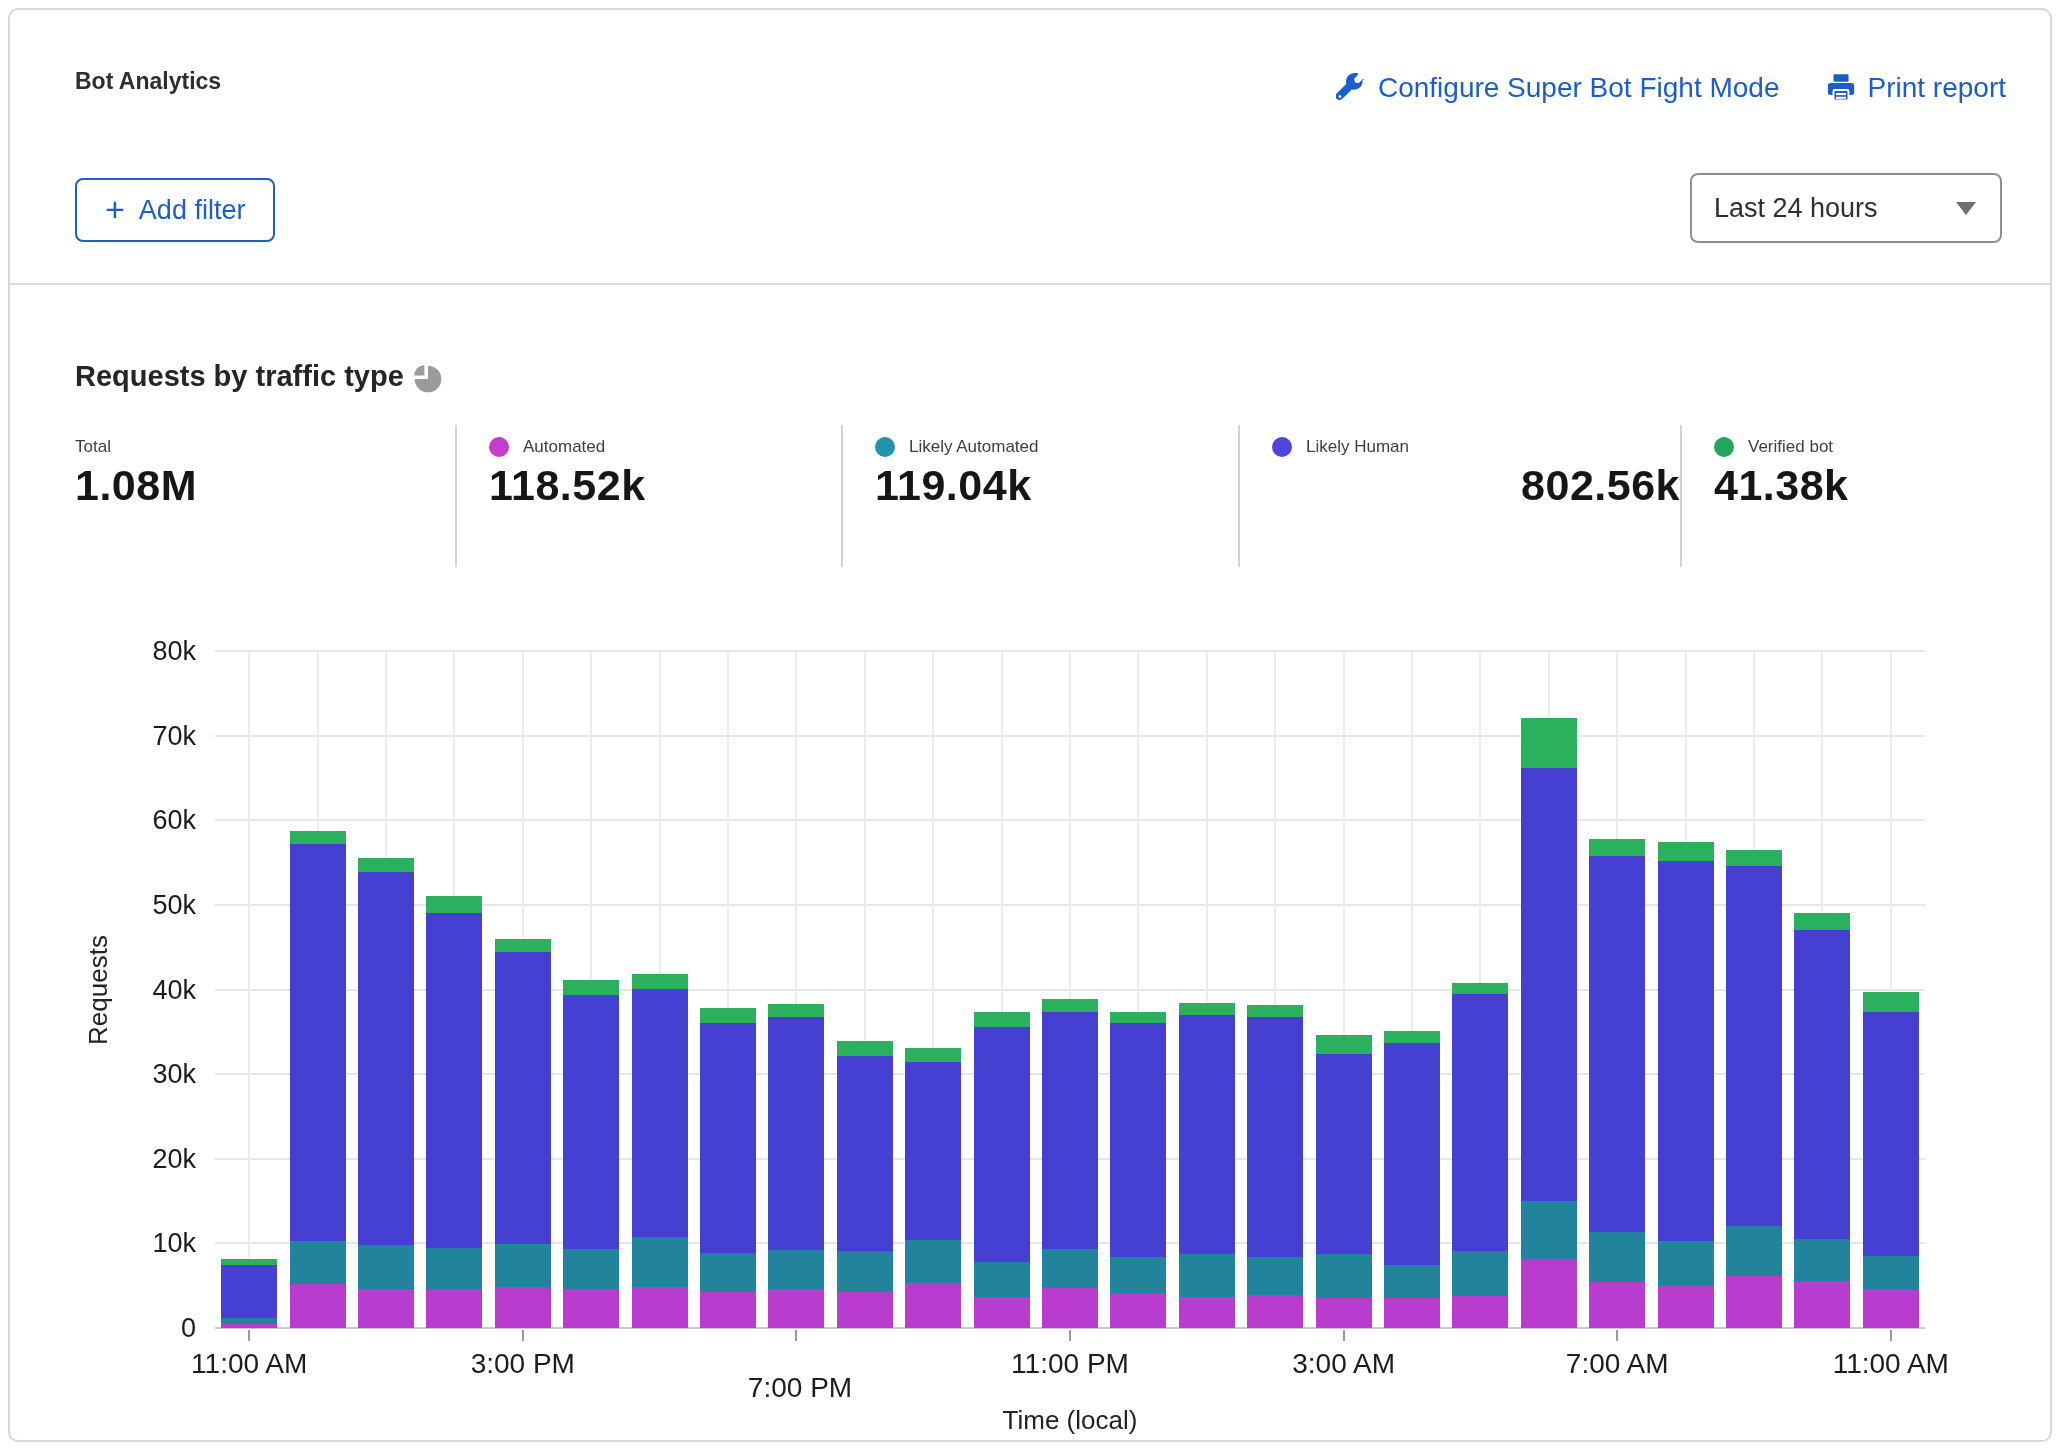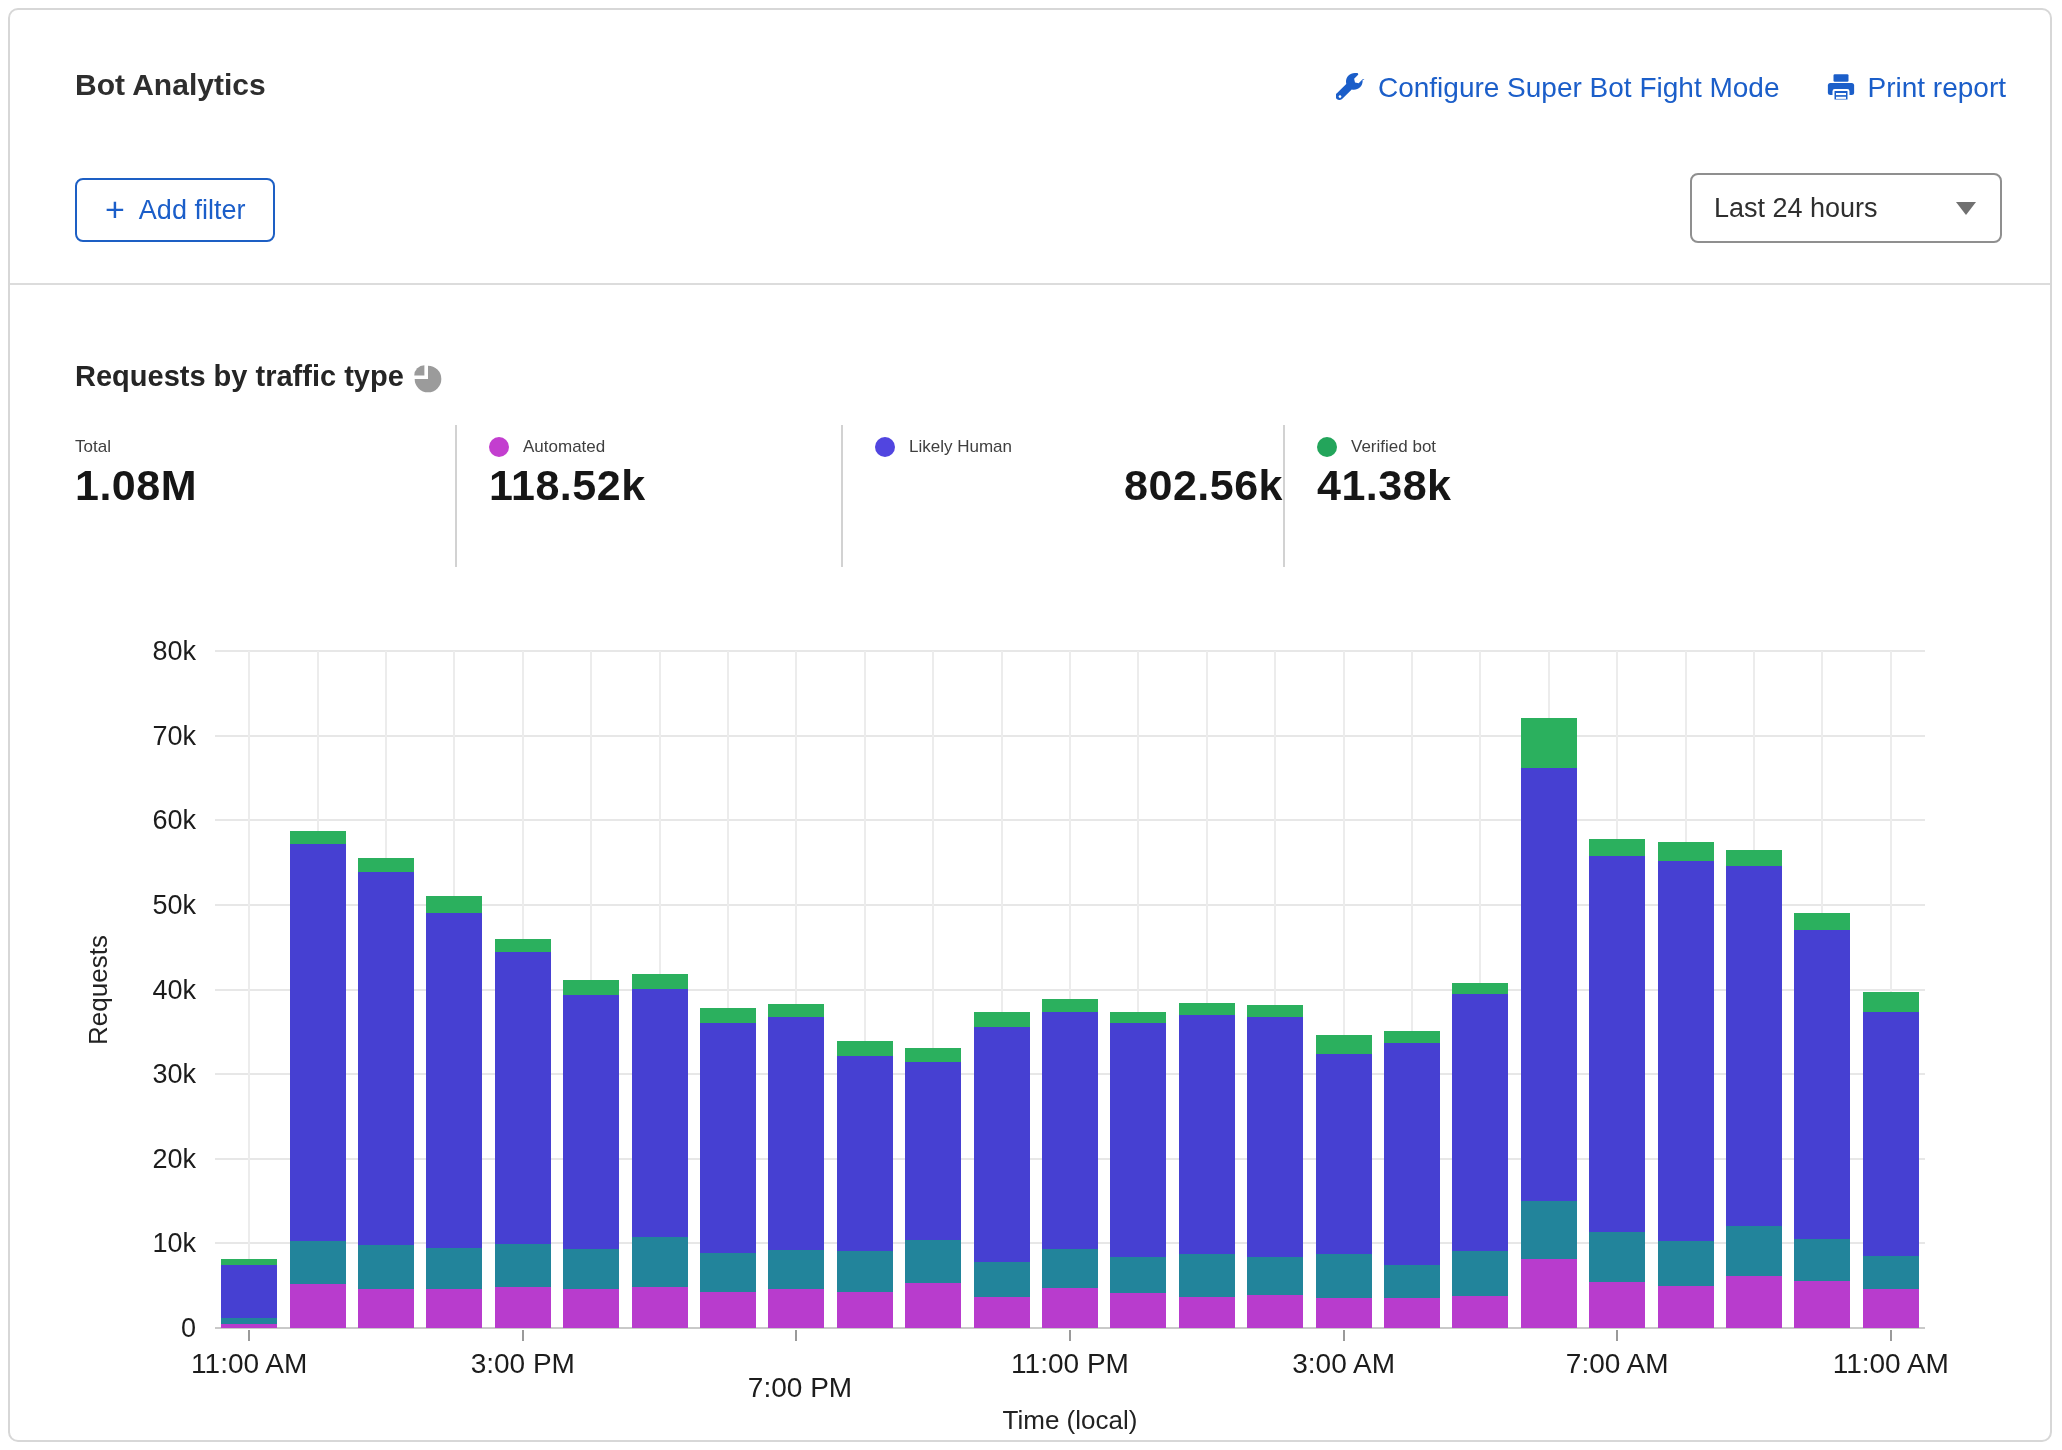--- a/index.html
+++ b/index.html
@@ -1,21 +1,21 @@
 <!DOCTYPE html>
 <html><head>
 <meta charset="utf-8">
 <style>
   * { box-sizing: border-box; margin: 0; padding: 0; }
   html,body { width:2062px; height:1450px; background:#ffffff;
     font-family:"Liberation Sans", sans-serif; overflow:hidden; }
   .card { position:absolute; left:8px; top:8px; width:2044px; height:1434px;
     border:2px solid #d7d7d7; border-radius:10px; background:#fff; }
   
-  .title { position:absolute; left:65px; top:58px; font-size:30px; font-weight:700; color:#2e2e2e; }
+  .title { position:absolute; left:65px; top:58px; font-size:23px; font-weight:700; color:#2e2e2e; }
   .header-links { position:absolute; top:62px; right:44px; display:flex; gap:46px; align-items:center; }
   .hlink { display:flex; align-items:center; gap:12px; color:#1b5ec9; font-size:28px; cursor:pointer; text-decoration:none; }
   .hlink svg { width:30px; height:30px; fill:#1b5ec9; }
   .add-filter { position:absolute; left:65px; top:168px; height:64px; padding:0 28px;
     background:#fff; border:2px solid #1d5fc4; border-radius:8px; color:#1b5ec9;
     font-size:27px; font-family:inherit; display:flex; align-items:center; gap:14px; cursor:pointer; }
   .add-filter .plus { font-size:34px; font-weight:400; line-height:1; margin-top:-3px; }
   .select { position:absolute; top:163px; right:48px; width:312px; height:70px;
     border:2px solid #8f8f8f; border-radius:8px; display:flex; align-items:center;
     justify-content:space-between; padding:0 24px 0 22px; font-size:27px; color:#2f2f2f; cursor:pointer; background:#fff; }
@@ -105,20 +105,27 @@
           <span class="lab">Total</span>
         </div>
       <div class="val">1.08M</div>
     </div>
     <div class="stat s2">
       <div class="lab-row">
           <span class="dot" style="background: rgb(195, 62, 207);"></span>
           <span class="lab">Automated</span>
         </div>
       <div class="val">118.52k</div>
+    </div>
+    <div class="stat s3">
+      <div class="lab-row">
+          <span class="dot" style="background: rgb(34, 147, 171);"></span>
+          <span class="lab">Likely Automated</span>
+        </div>
+      <div class="val">119.04k</div>
     </div>
     <div class="stat s4">
       <div class="lab-row">
           <span class="dot" style="background: rgb(81, 69, 224);"></span>
           <span class="lab">Likely Human</span>
         </div>
       <div class="val">802.56k</div>
     </div>
     <div class="stat s5">
       <div class="lab-row">

